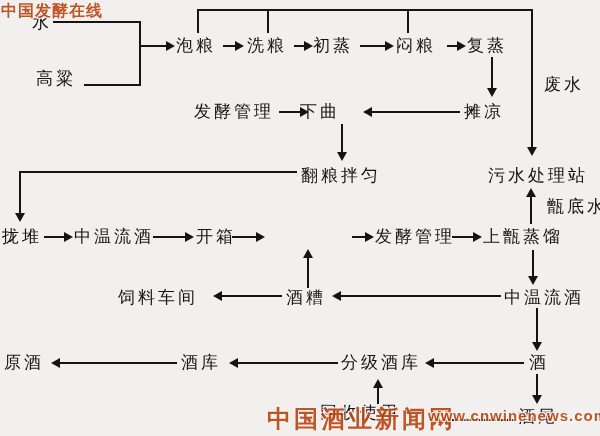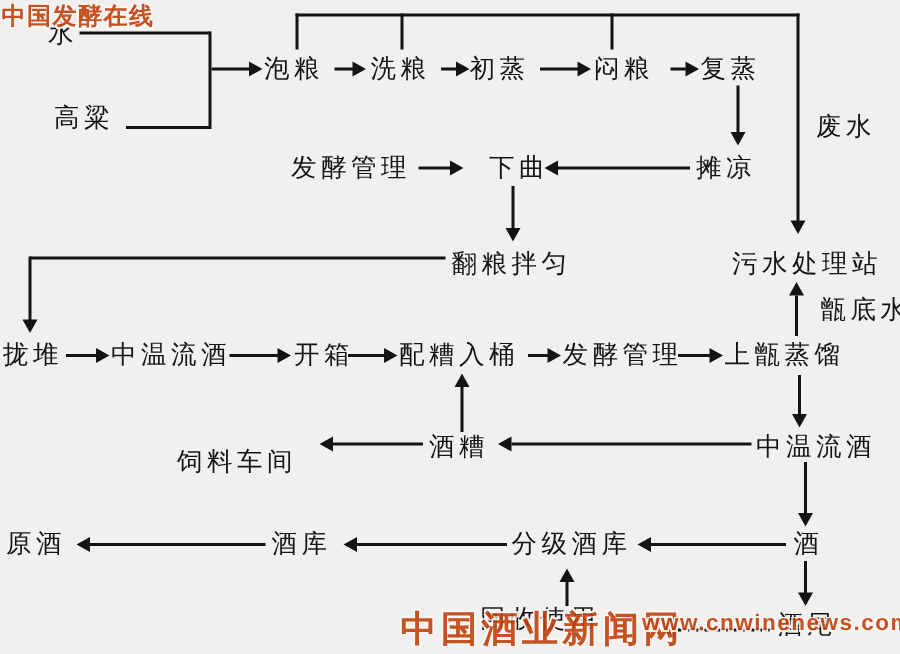--- a/index.html
+++ b/index.html
@@ -36,32 +36,31 @@
 
   <div class="node" style="left:32px;top:14px">水</div>
   <div class="node" style="left:36px;top:70px">高粱</div>
   <div class="node" style="left:176px;top:37px">泡粮</div>
   <div class="node" style="left:247px;top:37px">洗粮</div>
   <div class="node" style="left:313px;top:37px">初蒸</div>
   <div class="node" style="left:396px;top:37px">闷粮</div>
   <div class="node" style="left:467px;top:37px">复蒸</div>
   <div class="node" style="left:544px;top:76px">废水</div>
   <div class="node" style="left:194px;top:103px">发酵管理</div>
-  <div class="node" style="left:326px;top:103px">下曲</div>
+  <div class="node" style="left:300px;top:103px">下曲</div>
   <div class="node" style="left:464px;top:103px">摊凉</div>
   <div class="node" style="left:301px;top:167px">翻粮拌匀</div>
   <div class="node" style="left:488px;top:167px">污水处理站</div>
   <div class="node" style="left:547px;top:198px">甑底水</div>
   <div class="node" style="left:2px;top:228px">拢堆</div>
   <div class="node" style="left:74px;top:228px">中温流酒</div>
   <div class="node" style="left:196px;top:228px">开箱</div>
-  <div class="node" style="left:266px;top:228px">配糟入桶</div>
   <div class="node" style="left:483px;top:228px">上甑蒸馏</div>
   <div class="node" style="left:375px;top:228px">发酵管理</div>
-  <div class="node" style="left:118px;top:299px">饲料车间</div>
+  <div class="node" style="left:118px;top:289px">饲料车间</div>
   <div class="node" style="left:286px;top:289px">酒糟</div>
   <div class="node" style="left:504px;top:289px">中温流酒</div>
   <div class="node" style="left:4px;top:354px">原酒</div>
   <div class="node" style="left:181px;top:354px">酒库</div>
   <div class="node" style="left:341px;top:354px">分级酒库</div>
   <div class="node" style="left:529px;top:354px">酒</div>
   <div class="node" style="left:320px;top:404px">回收使用</div>
   <div class="node" style="left:518px;top:408px">酒尾</div>
 
   <div id="connectors">

